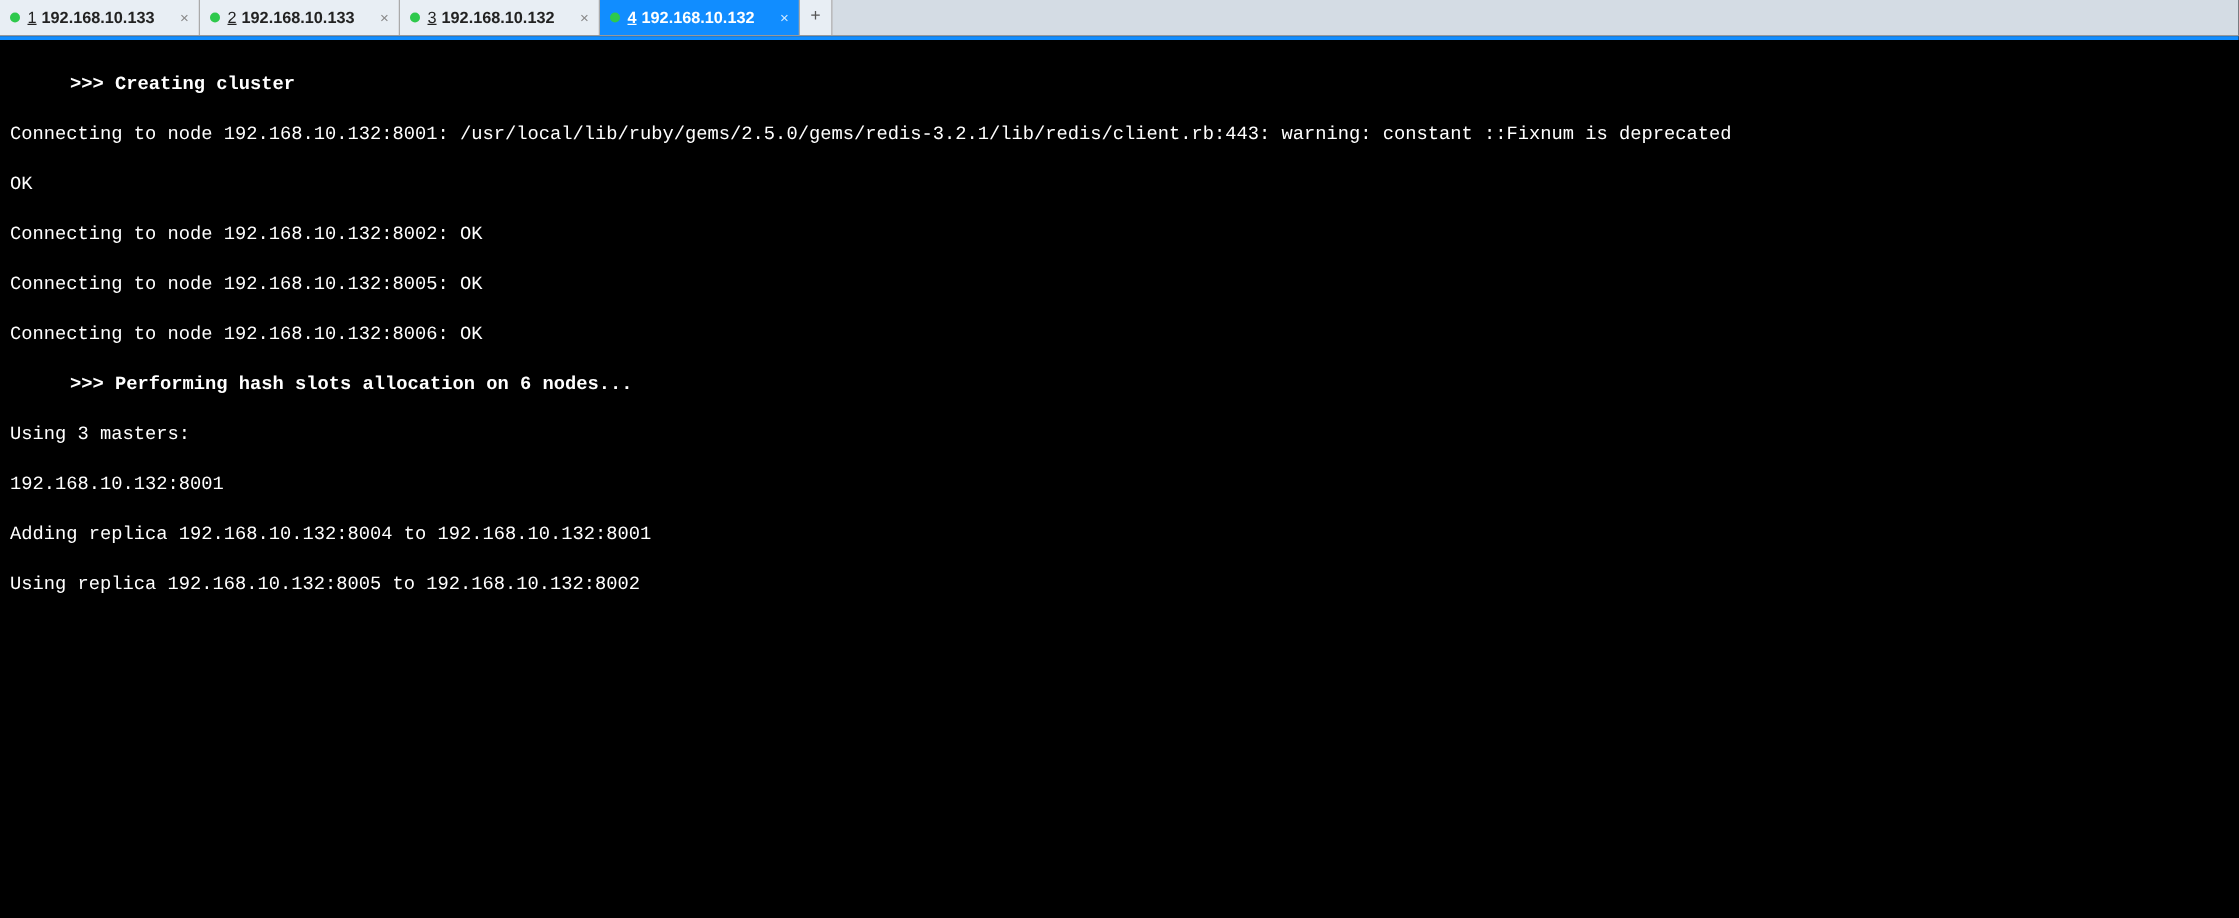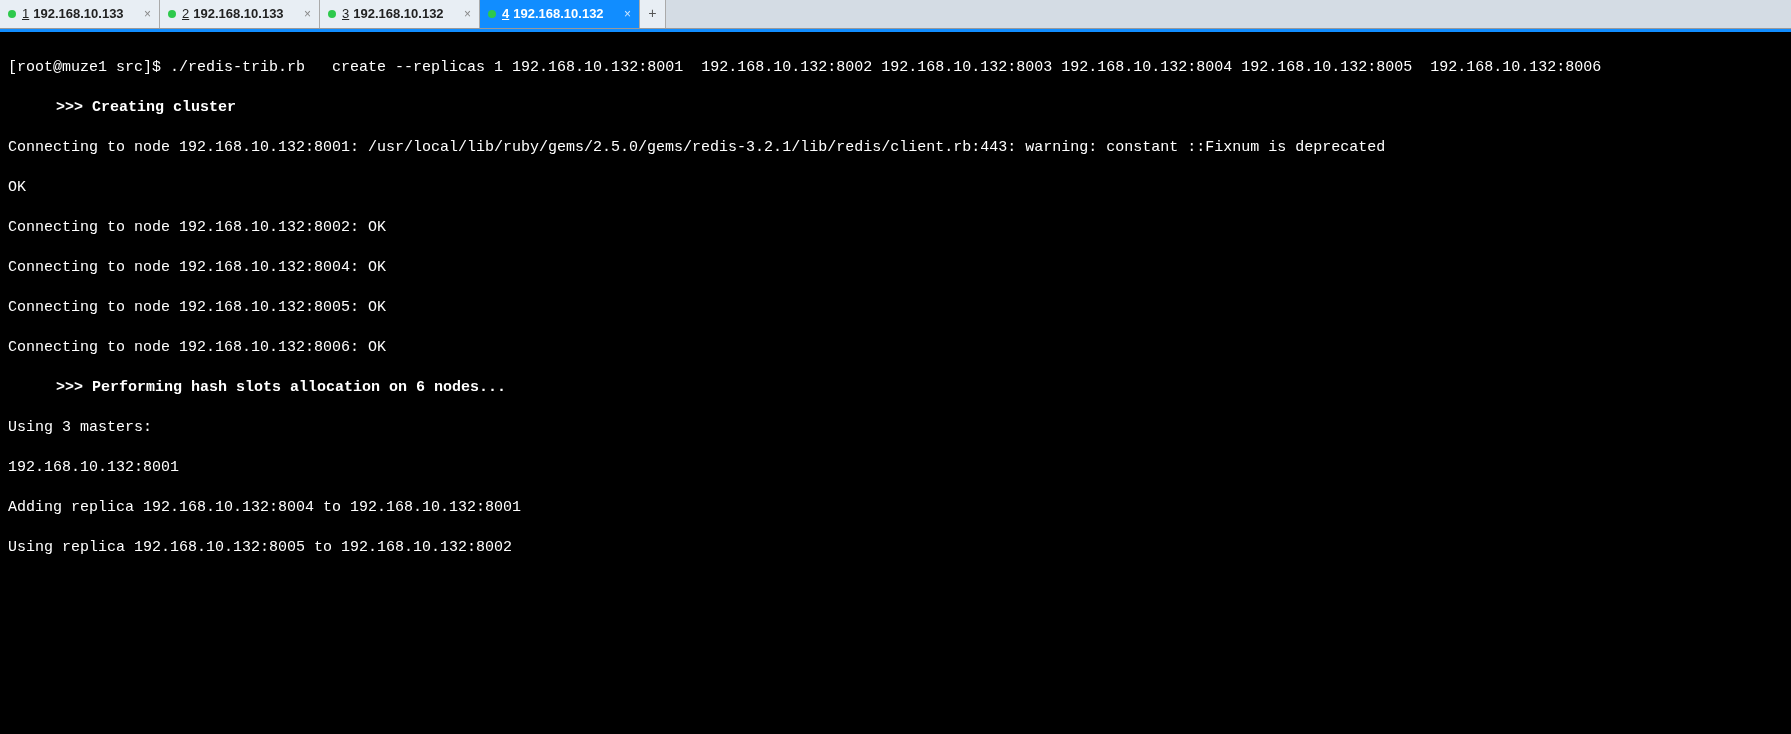--- a/index.html
+++ b/index.html
@@ -111,26 +111,24 @@
     <span class="close">×</span>
   </div>
   <div class="new-tab">
     <span>+</span>
   </div>
 </div>
 
 <div class="terminal-top-line"></div>
 
 <div class="terminal">
-<div class="line"><span>[root@muze1 src]$ </span><span>./redis-trib.rb</span><span class="gap">   </span><span>create --replicas 1 192.168.10.132:8001  192.168.10.132:8002 192.168.10.132:8003 192.168.10.132:8004 192.168.10.132:8005  192.168.10.132:8006</span></div>
 <div class="line bold">&gt;&gt;&gt; Creating cluster</div>
 <div class="line">Connecting to node 192.168.10.132:8001: /usr/local/lib/ruby/gems/2.5.0/gems/redis-3.2.1/lib/redis/client.rb:443: warning: constant ::Fixnum is deprecated</div>
 <div class="line">OK</div>
 <div class="line">Connecting to node 192.168.10.132:8002: OK</div>
-<div class="line">Connecting to node 192.168.10.132:8004: OK</div>
 <div class="line">Connecting to node 192.168.10.132:8005: OK</div>
 <div class="line">Connecting to node 192.168.10.132:8006: OK</div>
 <div class="line bold">&gt;&gt;&gt; Performing hash slots allocation on 6 nodes...</div>
 <div class="line">Using 3 masters:</div>
 <div class="line">192.168.10.132:8001</div>
 <div class="line">Adding replica 192.168.10.132:8004 to 192.168.10.132:8001</div>
 <div class="line">Using replica 192.168.10.132:8005 to 192.168.10.132:8002</div>
 
 
 

